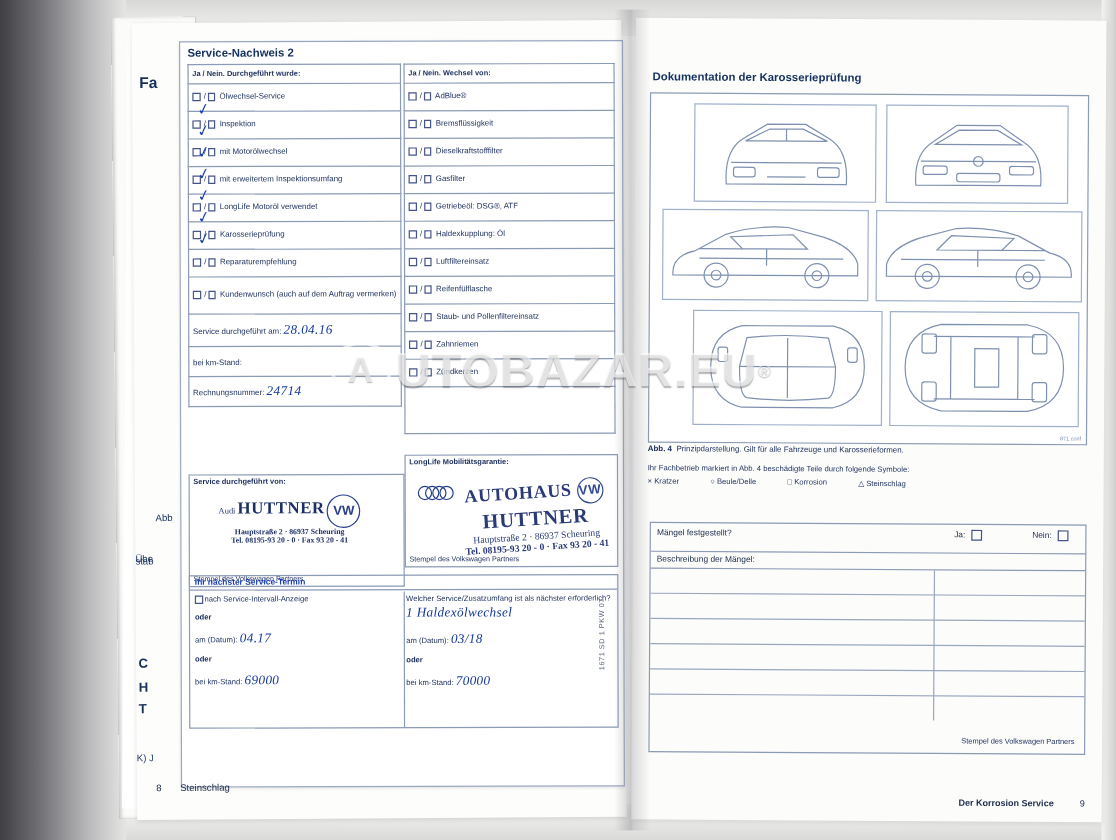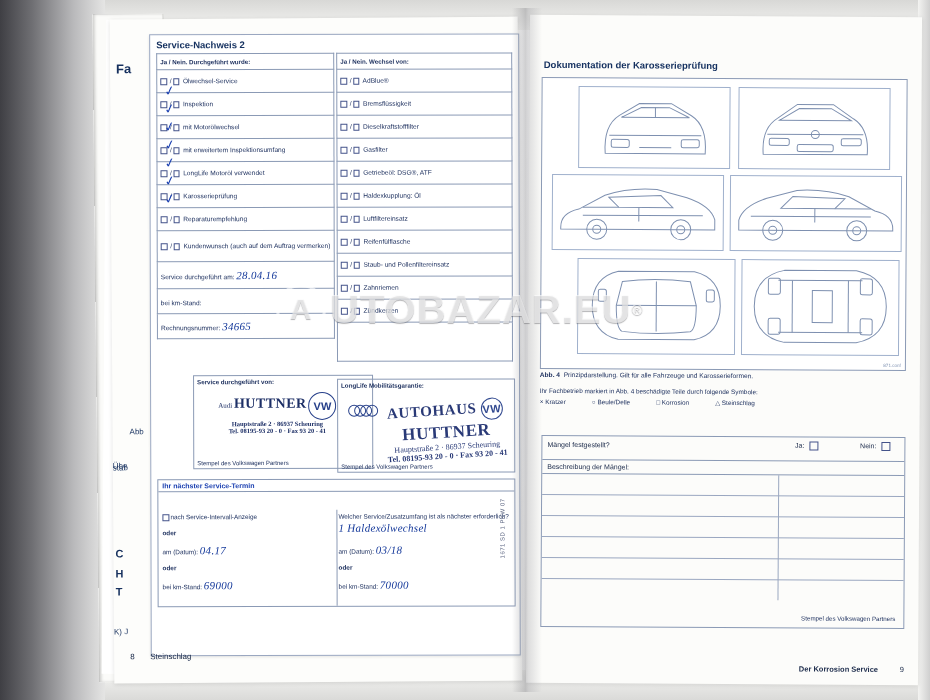--- a/index.html
+++ b/index.html
@@ -155,23 +155,22 @@
     position: absolute;
     color: #1a3fb0;
     font-size: 13px;
     font-family: "Liberation Serif", serif;
     transform: rotate(-12deg);
     pointer-events: none;
   }
   
   .stamp-left {
     position: absolute;
-    left: 6px; top: 340px; width: 178px; height: 92px;
+    left: 6px; top: 360px; width: 178px; height: 92px;
     border: 0.6px solid #8b9ab5;
-    margin-left: 36px;
   }
   .stamp-right {
     position: absolute;
     left: 186px; top: 344px; width: 176px; height: 92px;
     border: 0.6px solid #8b9ab5;
   }
   .stamp-cap {
     font-size: 6.2px; padding: 2px 3px; display: block; font-weight: bold;
   }
   .stamp-foot {
@@ -232,21 +231,21 @@
   .next-service {
     position: absolute;
     left: 6px; top: 444px; width: 356px; height: 126px;
     border: 0.7px solid #8b9ab5;
   }
   .ns-title {
     font-size: 7px; font-weight: bold; color: #1a3fb0;
     padding: 2px 4px; border-bottom: 0.6px solid #8b9ab5;
   }
   .ns-col {
-    position: absolute; top: 30px; bottom: 0;
+    position: absolute; top: 13px; bottom: 0;
     font-size: 6.4px; padding: 3px 4px;
   }
   .ns-left { left: 0; width: 170px; border-right: 0.6px solid #8b9ab5; }
   .ns-right { left: 176px; right: 0; }
   .ns-row { margin-bottom: 2px; }
   .strong { font-weight: bold; }
   .page-num-left {
     position: absolute; left: 16px; bottom: 22px;
     font-size: 8px; color: #1b2a4a;
   }
@@ -420,21 +419,21 @@
         <tr>
               <td style="height:26px"><span class="box"></span><span class="slash">/</span><span class="box"></span> <span>Kundenwunsch (auch auf dem Auftrag vermerken)</span></td>
             </tr>
         <tr>
               <td style="height:22px"><span>Service durchgeführt am:</span> <span class="hw">28.04.16</span></td>
             </tr>
         <tr>
               <td style="height:20px"><span>bei km-Stand:</span> <span class="hw"></span></td>
             </tr>
         <tr>
-              <td style="height:20px"><span>Rechnungsnummer:</span> <span class="hw">34665</span></td>
+              <td style="height:20px"><span>Rechnungsnummer:</span> <span class="hw">24714</span></td>
             </tr>
       </tbody>
         </table>
 
       <table class="tbl colB">
         <tbody>
             <tr>
               <th class="cell-h">Ja / Nein. Wechsel von:</th>
             </tr>
         <tr>

